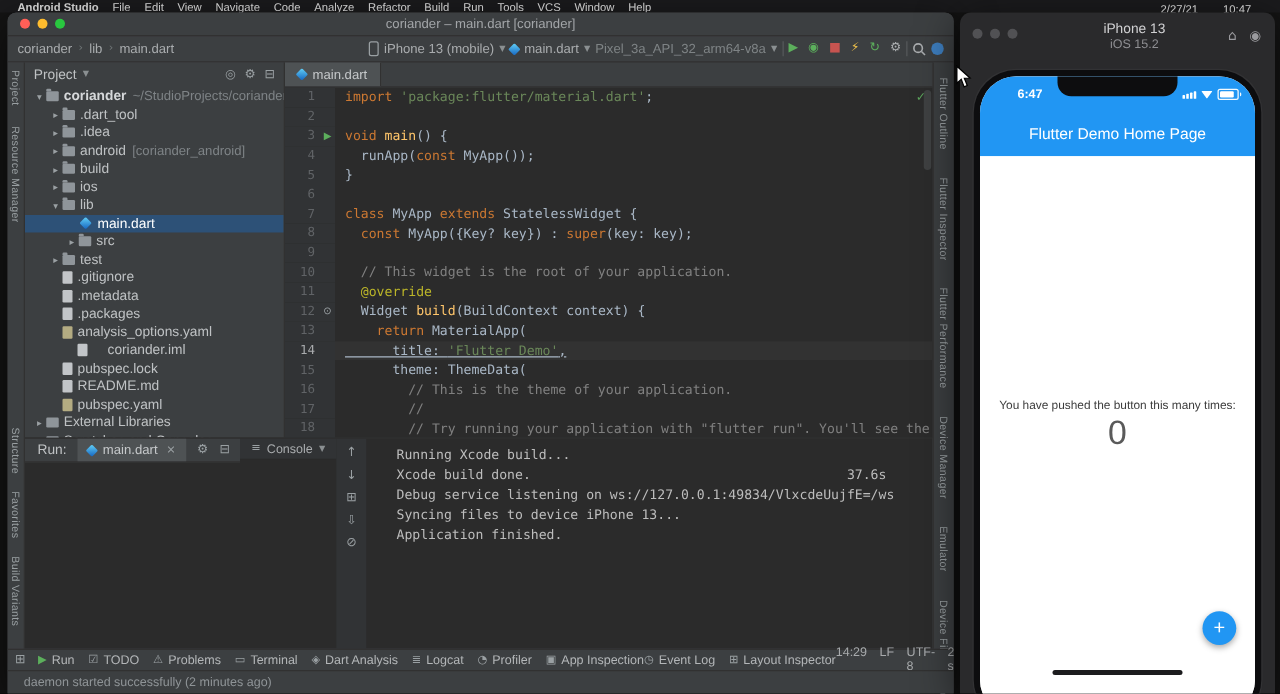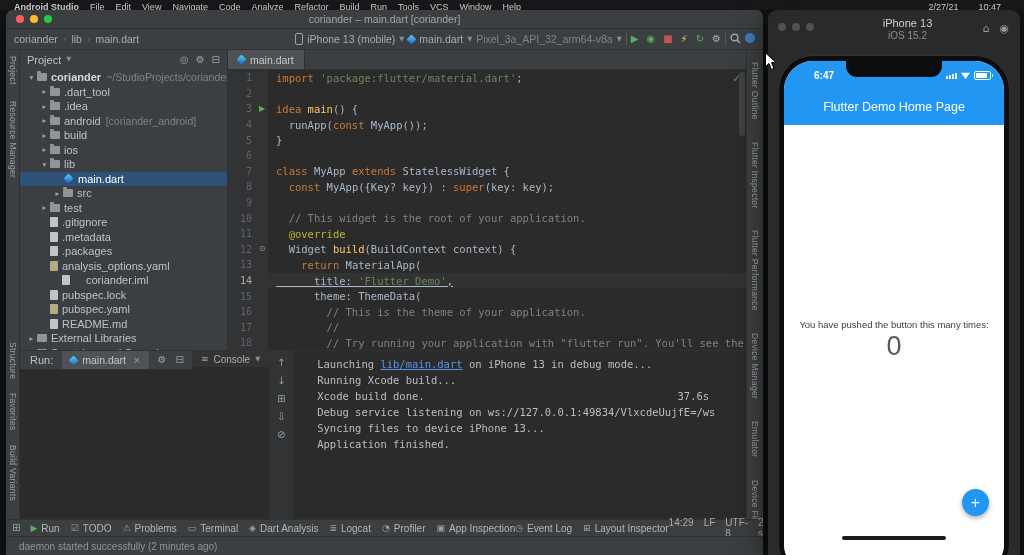--- a/index.html
+++ b/index.html
@@ -16,21 +16,21 @@
   
   .ide{position:absolute;left:6px;top:10px;width:757px;height:545px;background:#3c3f41;border-radius:7px 7px 0 0;overflow:hidden;box-shadow:0 8px 34px rgba(0,0,0,.6);font-size:11px;color:#bbb;z-index:3;}
   .titlebar{height:19px;position:relative;display:flex;align-items:center;background:#3c3f41;border-bottom:1px solid #313131;box-sizing:border-box;}
   .tl{width:8px;height:8px;border-radius:50%;display:inline-block;margin-left:6px;}
   .tl.r{background:#ff5f57;margin-left:10px;}.tl.y{background:#febc2e;}.tl.g{background:#29c73f;}
   .wtitle{position:absolute;left:0;right:0;text-align:center;font-size:10.5px;color:#a2a5a8;pointer-events:none;}
 
   .toolbar{height:21px;display:flex;align-items:center;padding:0 8px;background:#3c3f41;border-bottom:1px solid #313131;box-sizing:border-box;}
   #crumbs{display:flex;align-items:center;gap:5px;font-size:10.5px;color:#a9acae;white-space:nowrap;}
   .crumb-sep{color:#6f7577;font-size:9px;}
-  .tb-right{margin-left:auto;display:flex;gap:4px;}
+  .tb-right{margin-left:auto;display:flex;align-items:center;gap:4px;}
   .chip{display:flex;align-items:center;gap:4px;font-size:10.5px;color:#a9acae;white-space:nowrap;}
   .chip.dim{color:#7e8385;}
   .caret{font-size:6.5px;color:#8a8f91;}
   .dev-ico{width:6px;height:10px;border:1px solid #9aa0a3;border-radius:2px;display:inline-block;}
   .dart-ico{width:7px;height:7px;background:linear-gradient(135deg,#62d0f7,#1565c0);transform:rotate(45deg);border-radius:1px;display:inline-block;}
   .tb-ico{font-size:10px;}
   .tb-sep{width:1px;height:12px;background:#55595b;}
   .blue-dot{width:10px;height:10px;border-radius:50%;background:#3d7dbd;display:inline-block;}
 
   
@@ -305,27 +305,27 @@
                   <span class="fic ic-file"></span>
                   <span class="tlabel">coriander.iml</span>
                 </div>
                 <div class="trow" style="padding-left: 19px;">
                   <span class="tarrow ico"></span>
                   <span class="fic ic-file"></span>
                   <span class="tlabel">pubspec.lock</span>
                 </div>
                 <div class="trow" style="padding-left: 19px;">
                   <span class="tarrow ico"></span>
+                  <span class="fic ic-file"></span>
+                  <span class="tlabel">README.md</span>
+                </div>
+                <div class="trow" style="padding-left: 19px;">
+                  <span class="tarrow ico"></span>
                   <span class="fic ic-yaml"></span>
                   <span class="tlabel">pubspec.yaml</span>
-                </div>
-                <div class="trow" style="padding-left: 19px;">
-                  <span class="tarrow ico"></span>
-                  <span class="fic ic-file"></span>
-                  <span class="tlabel">README.md</span>
                 </div>
                 <div class="trow" style="padding-left: 6px;">
                   <span class="tarrow ico">▸</span>
                   <span class="fic ic-lib"></span>
                   <span class="tlabel">External Libraries</span>
                 </div>
                 <div class="trow" style="padding-left: 6px;">
                   <span class="tarrow ico">▸</span>
                   <span class="fic ic-scratch"></span>
                   <span class="tlabel">Scratches and Consoles</span>
@@ -347,21 +347,21 @@
                   <span class="ct"><span class="cx-k">import </span><span class="cx-s">'package:flutter/material.dart'</span><span class="cx-d">;</span></span>
                 </div>
                 <div class="cl">
                   <span class="ln">2</span>
                   <span class="lg ico"></span>
                   <span class="ct"></span>
                 </div>
                 <div class="cl">
                   <span class="ln">3</span>
                   <span class="lg ico" style="color: rgb(92, 175, 92);">▶</span>
-                  <span class="ct"><span class="cx-k">idea </span><span class="cx-f">main</span><span class="cx-d">() {</span></span>
+                  <span class="ct"><span class="cx-k">void </span><span class="cx-f">main</span><span class="cx-d">() {</span></span>
                 </div>
                 <div class="cl">
                   <span class="ln">4</span>
                   <span class="lg ico"></span>
                   <span class="ct"><span class="cx-d">  runApp(</span><span class="cx-k">const </span><span class="cx-d">MyApp());</span></span>
                 </div>
                 <div class="cl">
                   <span class="ln">5</span>
                   <span class="lg ico"></span>
                   <span class="ct"><span class="cx-d">}</span></span>
@@ -457,21 +457,20 @@
           </div>
           <div class="run-body">
             <div id="con-gutter">
                 <span class="cg-ico ico">↑</span>
                 <span class="cg-ico ico">↓</span>
                 <span class="cg-ico ico">⊞</span>
                 <span class="cg-ico ico">⇩</span>
                 <span class="cg-ico ico">⊘</span>
               </div>
             <div id="console-out">
-                <div class="con-line"><span class="cx-con">Launching </span><span class="cx-link">lib/main.dart</span><span class="cx-con"> on iPhone 13 in debug mode...</span></div>
                 <div class="con-line"><span class="cx-con">Running Xcode build...</span></div>
                 <div class="con-line"><span class="cx-con">Xcode build done.                                        37.6s</span></div>
                 <div class="con-line"><span class="cx-con">Debug service listening on ws://127.0.0.1:49834/VlxcdeUujfE=/ws</span></div>
                 <div class="con-line"><span class="cx-con">Syncing files to device iPhone 13...</span></div>
                 <div class="con-line"><span class="cx-con">Application finished.</span></div>
               </div>
           </div>
         </div>
       </div>
 

